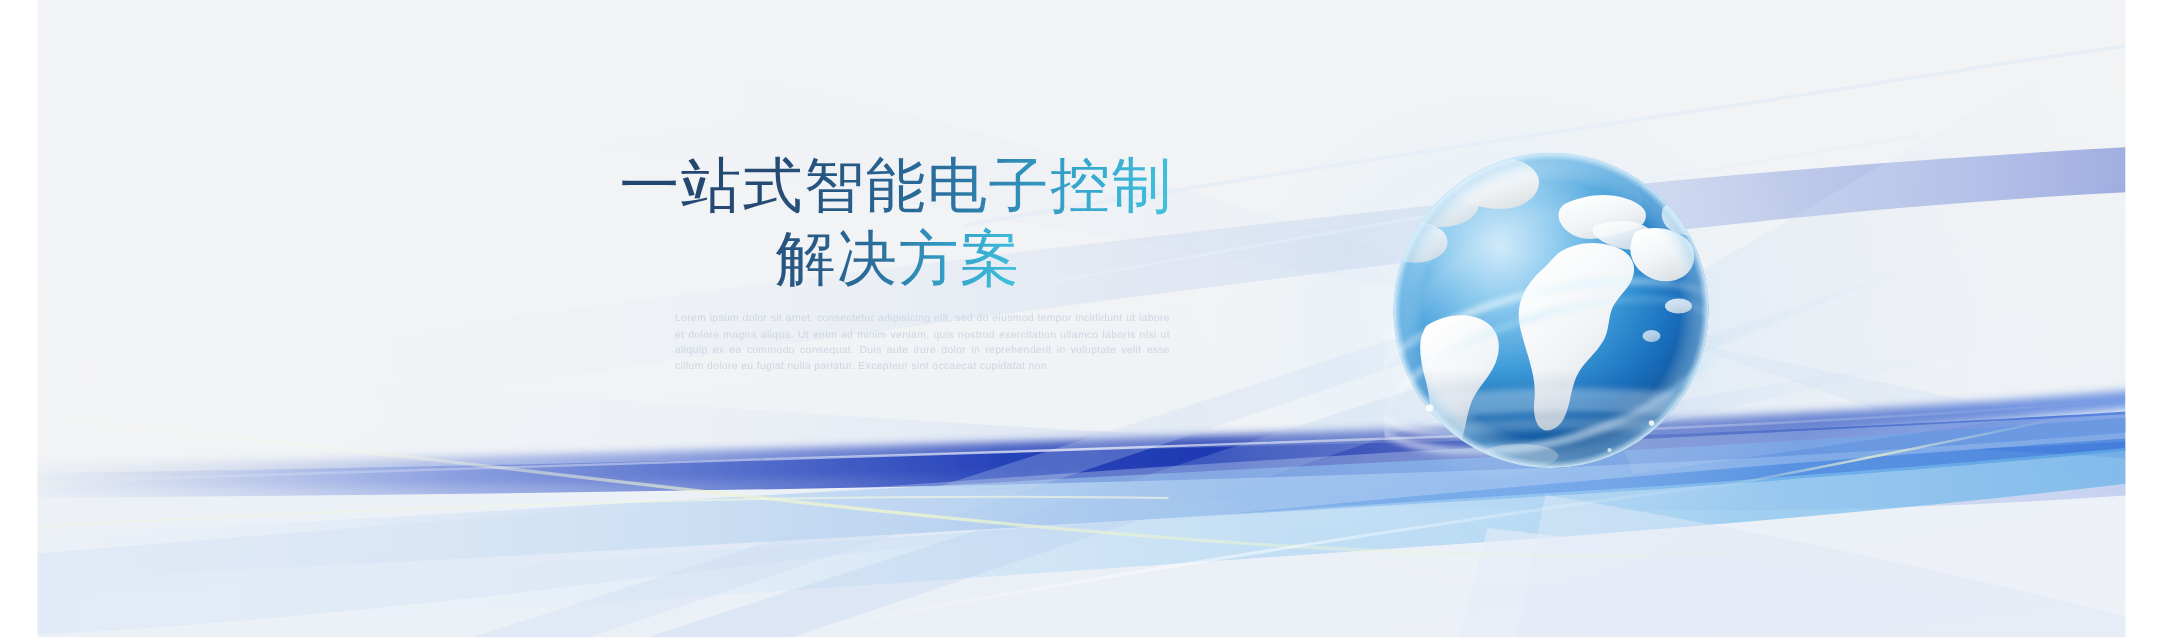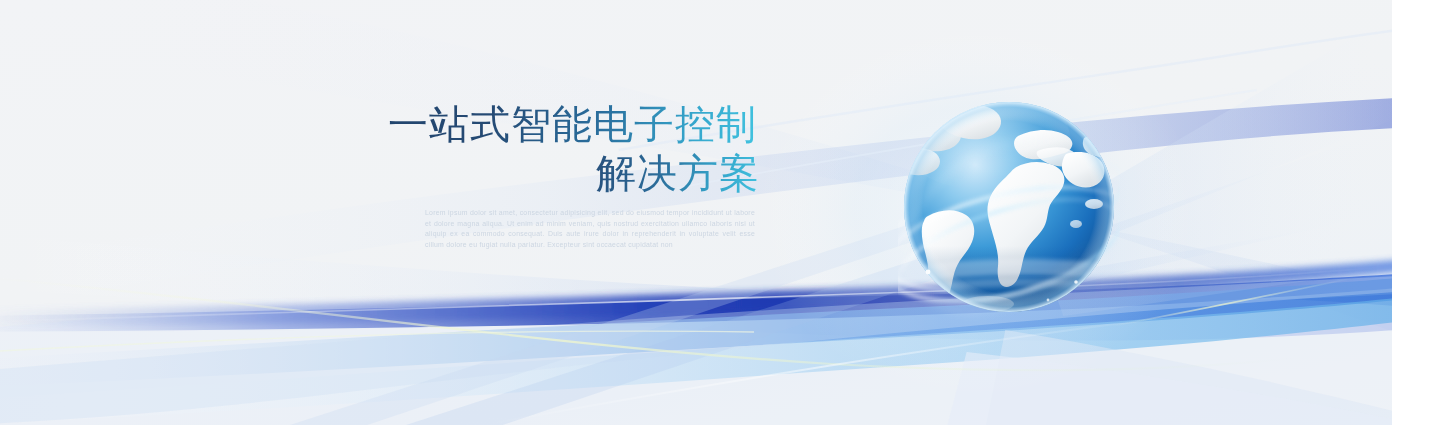--- a/index.html
+++ b/index.html
@@ -5,20 +5,21 @@
 <style>
   html,body{margin:0;padding:0;background:#ffffff;}
   body{font-family:"Liberation Sans","DejaVu Sans",sans-serif;}
 
   .banner{
     position:relative;
     width:1392px;
     height:425px;
     overflow:hidden;
     background:linear-gradient(170deg,#f2f3f6 0%,#f1f3f5 45%,#eef2f6 75%,#f3f5f7 100%);
+    margin-left:25px;
   }
 
   
   .bg-waves{position:absolute;inset:0;width:100%;height:100%;}
 
   
   .globe-wrap{
     position:absolute;
     left:898px; top:76px;
     width:222px; height:262px;
@@ -34,21 +35,21 @@
   .headline{
     margin:0;
     font-size:40px;
     line-height:49px;
     font-weight:400;
     letter-spacing:1px;
     font-family:"DejaVu Sans","Liberation Sans",sans-serif;
   }
   .hl-line{display:block;white-space:nowrap;}
   .hl-1{text-align:left;}
-  .hl-2{text-align:right;}
+  .hl-2{text-align:center;}
   .grad-text{
     background-image:linear-gradient(100deg,#22456e 0%,#254a74 28%,#2a6f9e 58%,#35a6cc 82%,#41c3e0 100%);
     -webkit-background-clip:text;
     background-clip:text;
     color:transparent;
     -webkit-text-fill-color:transparent;
   }
   .hl-2 .grad-text{
     background-image:linear-gradient(100deg,#27507c 0%,#2b6b99 38%,#34a3c9 72%,#41c3e0 100%);
   }

